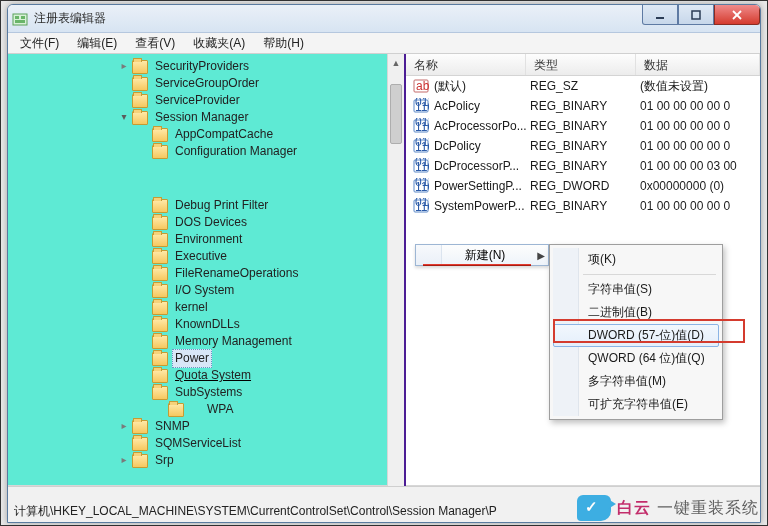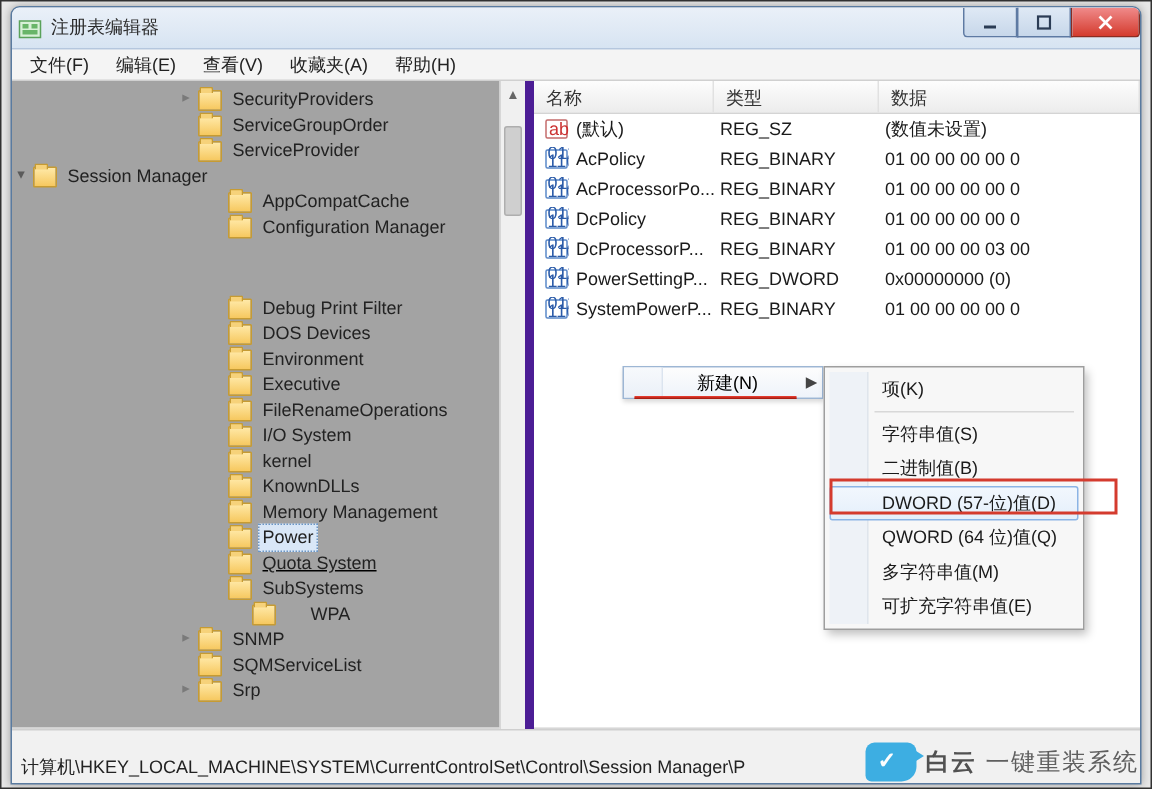--- a/index.html
+++ b/index.html
@@ -19,21 +19,21 @@
   .win-btn svg { display:block; }
   .win-btn:first-child { border-radius: 0 0 0 3px; }
   .win-btn.close { border-radius: 0 0 3px 0; }
 
   .menubar { height: 21px; background: #f4f4f4; border-bottom: 1px solid #d0d0d0; display: flex; align-items: center; padding: 0 4px; gap: 2px; }
   .menubar span { padding: 2px 8px; color: #222; }
 
   .client { display: flex; height: calc(100% - 28px - 21px - 20px); }
 
   
-  .tree-panel { width: 348px; border-right: 6px solid #4c1d95; overflow: hidden; position: relative; background: #a3a3a3; }
+  .tree-panel { width: 398px; border-right: 2px solid #4c1d95; overflow: hidden; position: relative; background: #5eead4; }
   .tree-inner { padding: 4px 0 4px 0; }
   .tree-row { display: flex; align-items: center; height: 17px; line-height: 17px; white-space: nowrap; }
   .tree-row .twisty { width: 12px; display: inline-flex; justify-content: center; color: #6b6b6b; font-size: 10px; }
   .tree-row .twisty.open::before { content: "▾"; font-size:10px; color:#5b5b5b; display:inline-block; transform: translateY(-1px); }
   .tree-row .twisty.closed::before { content: "▸"; font-size:10px; color:#7a7a7a; display:inline-block; transform: translateY(-1px); }
   .tree-row .twisty.none::before { content: ""; }
   .tree-row .folder { width: 16px; height: 14px; margin: 0 4px 0 2px; background: linear-gradient(#ffe9a8,#f6c85f); border: 1px solid #c69b33; border-radius: 1px; position: relative; }
   .tree-row .folder::before { content:""; position:absolute; top:-3px; left:0; width:7px; height:3px; background:#f6d27a; border:1px solid #c69b33; border-bottom:none; border-radius:1px 1px 0 0; }
   .tree-row .label { padding: 0 3px; color: #222; }
   .tree-row.selected .label { background: #d9e7f7; border: 1px dotted #6b95c4; padding: 0 2px; }
@@ -84,21 +84,21 @@
   .ctx-highlight { position:absolute; left:552px; top:318px; width:192px; height:24px; border:2px solid #d43b2e; pointer-events:none; }
 
   
   .statusbar { position: absolute; left: 0; right: 0; bottom: 0; height: 36px; background: #f1f1f1; border-top: 1px solid #cfcfcf; padding: 16px 6px; color:#222; white-space:nowrap; overflow:hidden; }
 
   
   .watermark { position:absolute; right:8px; bottom:4px; display:flex; align-items:center; gap:6px; opacity:0.9; pointer-events:none; }
   .watermark .bird { width:34px; height:26px; background:#2aa7e1; border-radius:6px 6px 10px 4px; position:relative; }
   .watermark .bird::before { content:""; position:absolute; right:-5px; top:4px; width:0; height:0; border-left:8px solid #2aa7e1; border-top:5px solid transparent; border-bottom:5px solid transparent; }
   .watermark .bird::after { content:"✓"; color:#fff; font-weight:bold; position:absolute; left:8px; top:3px; font-size:15px; }
-  .watermark .txt1 { font-size:16px; font-weight:bold; color:#404040; letter-spacing:1px; }
+  .watermark .txt1 { font-size:16px; font-weight:bold; color:#be185d; letter-spacing:1px; }
   .watermark .txt2 { font-size:16px; font-weight:300; color:#505050; letter-spacing:1px; }
 </style>
 </head>
 <body>
 
 <div class="outer-border">
   <div class="window">
 
     <div class="titlebar">
       <span class="app-icon">
@@ -151,21 +151,21 @@
               <div class="tree-row" style="padding-left: 110px;">
                 <span class="twisty none"></span>
                 <span class="folder"></span>
                 <span class="label">ServiceGroupOrder</span>
               </div>
               <div class="tree-row" style="padding-left: 110px;">
                 <span class="twisty none"></span>
                 <span class="folder"></span>
                 <span class="label">ServiceProvider</span>
               </div>
-              <div class="tree-row" style="">
+              <div class="tree-row" style="padding-left: 110px;">
                 <span class="twisty open"></span>
                 <span class="folder"></span>
                 <span class="label">Session Manager</span>
               </div>
               <div class="tree-row" style="padding-left: 130px;">
                 <span class="twisty none"></span>
                 <span class="folder"></span>
                 <span class="label">AppCompatCache</span>
               </div>
               <div class="tree-row" style="padding-left: 130px;">

